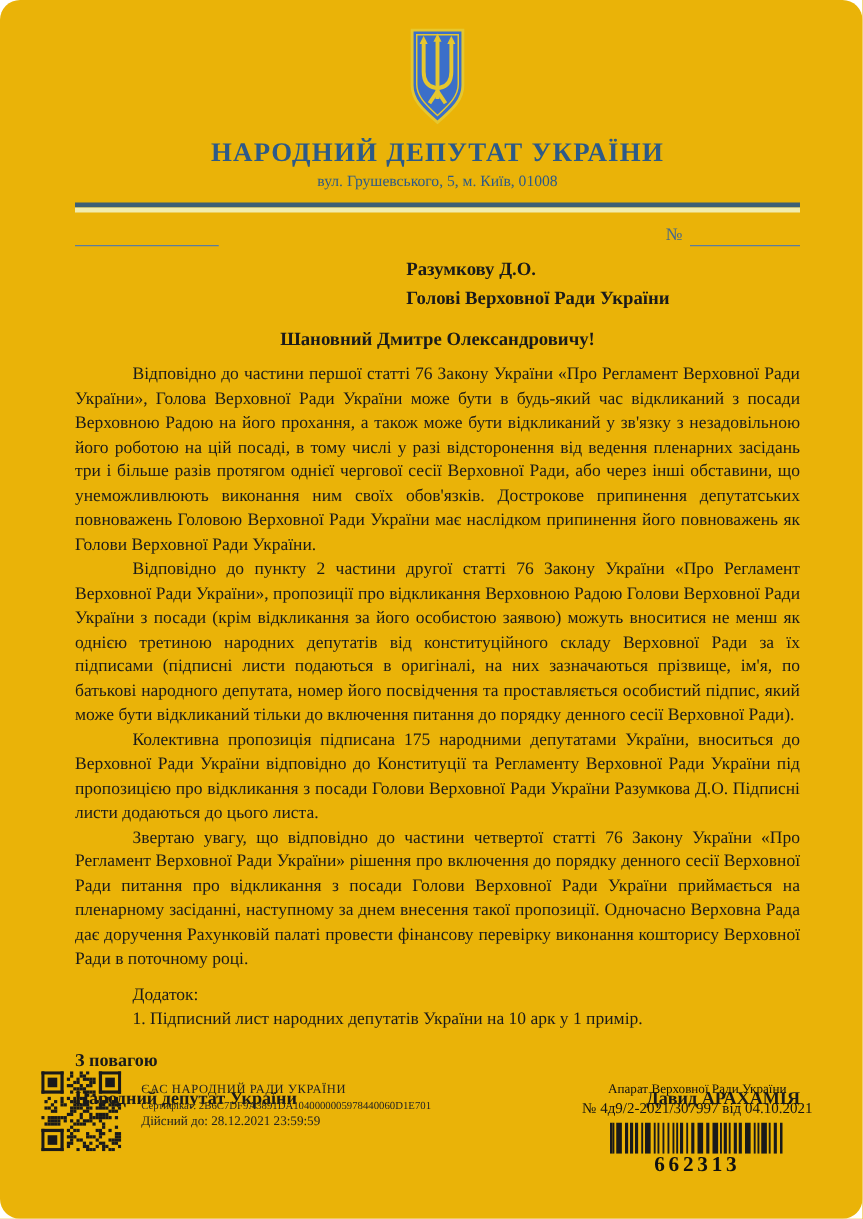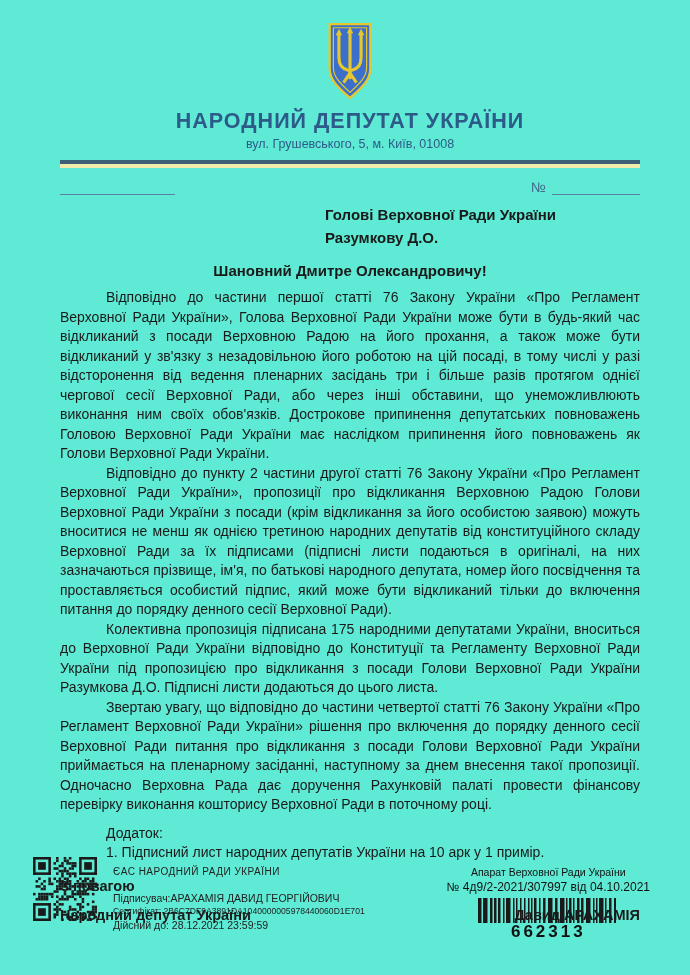--- a/index.html
+++ b/index.html
@@ -1,23 +1,24 @@
 <!DOCTYPE html>
 <html><head>
 <meta charset="utf-8">
 <style>
   html,body{margin:0;padding:0;}
   body{background:#ffffff;}
   .page{
     position:relative;
     width:690px;height:975px;
-    background:#5eead4;
-    font-family:Liberation Sans, sans-serif;
+    background:#eab308;
+    font-family:Liberation Serif, serif;
     color:#1a1a1a;
     overflow:hidden;
+    border-radius:16px;
   }
   .content{position:absolute;left:60px;top:22px;width:580px;}
   .letterhead{text-align:center;}
   .emblem{display:inline-block;width:48px;height:78px;}
   .lh-title{
     margin-top:5px;
     font-size:21.5px;font-weight:bold;letter-spacing:1px;
     color:#2d5a88;
   }
   .lh-address{margin-top:3px;font-size:12.5px;color:#2d5a88;}
@@ -84,22 +85,22 @@
 
     <div class="numrow">
       <span class="blank-line"></span>
       <span class="num-group">
         <span>№</span>
         <span class="num-line"></span>
       </span>
     </div>
 
     <div class="addressee">
+      <div>Разумкову Д.О.</div>
       <div>Голові Верховної Ради України</div>
-      <div>Разумкову Д.О.</div>
     </div>
 
     <div class="salutation">Шановний Дмитре Олександровичу!</div>
 
     <div class="body-text">
       <p>Відповідно до частини першої статті 76 Закону України «Про Регламент Верховної Ради України», Голова Верховної Ради України може бути в будь-який час відкликаний з посади Верховною Радою на його прохання, а також може бути відкликаний у зв'язку з незадовільною його роботою на цій посаді, в тому числі у разі відсторонення від ведення пленарних засідань три і більше разів протягом однієї чергової сесії Верховної Ради, або через інші обставини, що унеможливлюють виконання ним своїх обов'язків. Дострокове припинення депутатських повноважень Головою Верховної Ради України має наслідком припинення його повноважень як Голови Верховної Ради України.</p>
       <p>Відповідно до пункту 2 частини другої статті 76 Закону України «Про Регламент Верховної Ради України», пропозиції про відкликання Верховною Радою Голови Верховної Ради України з посади (крім відкликання за його особистою заявою) можуть вноситися не менш як однією третиною народних депутатів від конституційного складу Верховної Ради за їх підписами (підписні листи подаються в оригіналі, на них зазначаються прізвище, ім'я, по батькові народного депутата, номер його посвідчення та проставляється особистий підпис, який може бути відкликаний тільки до включення питання до порядку денного сесії Верховної Ради).</p>
       <p>Колективна пропозиція підписана 175 народними депутатами України, вноситься до Верховної Ради України відповідно до Конституції та Регламенту Верховної Ради України під пропозицією про відкликання з посади Голови Верховної Ради України Разумкова Д.О. Підписні листи додаються до цього листа.</p>
       <p>Звертаю увагу, що відповідно до частини четвертої статті 76 Закону України «Про Регламент Верховної Ради України» рішення про включення до порядку денного сесії Верховної Ради питання про відкликання з посади Голови Верховної Ради України приймається на пленарному засіданні, наступному за днем внесення такої пропозиції. Одночасно Верховна Рада дає доручення Рахунковій палаті провести фінансову перевірку виконання кошторису Верховної Ради в поточному році.</p>
     </div>
@@ -327,21 +328,20 @@
           <rect x="51.2" y="5.12" width="7.68" height="7.68" fill="#1a1a1a"></rect>
           <rect x="0" y="46.08" width="17.92" height="2.56" fill="#1a1a1a"></rect>
           <rect x="0" y="61.44" width="17.92" height="2.56" fill="#1a1a1a"></rect>
           <rect x="0" y="46.08" width="2.56" height="17.92" fill="#1a1a1a"></rect>
           <rect x="15.36" y="46.08" width="2.56" height="17.92" fill="#1a1a1a"></rect>
           <rect x="5.12" y="51.2" width="7.68" height="7.68" fill="#1a1a1a"></rect>
         </svg>
     </span>
     <div class="eas-block">
       <div class="eas-title">ЄАС НАРОДНИЙ РАДИ УКРАЇНИ</div>
-      <div class="eas-signer">Підписувач:АРАХАМІЯ ДАВИД ГЕОРГІЙОВИЧ</div>
       <div class="eas-cert">Сертифікат: 2B6C7DF9A3891DA1040000005978440060D1E701</div>
       <div class="eas-valid">Дійсний до: 28.12.2021 23:59:59</div>
     </div>
     <div class="stamp-block">
       <div class="stamp-org">Апарат Верховної Ради України</div>
       <div class="stamp-num">№ 4д9/2-2021/307997 від 04.10.2021</div>
       <svg class="barcode" id="barcode-svg" viewBox="0 0 140 25" aria-hidden="true">
           <rect x="0" y="0" width="2" height="25" fill="#1a1a1a"></rect>
           <rect x="2" y="0" width="1.5" height="25" fill="#1a1a1a"></rect>
           <rect x="5" y="0" width="4.5" height="25" fill="#1a1a1a"></rect>

